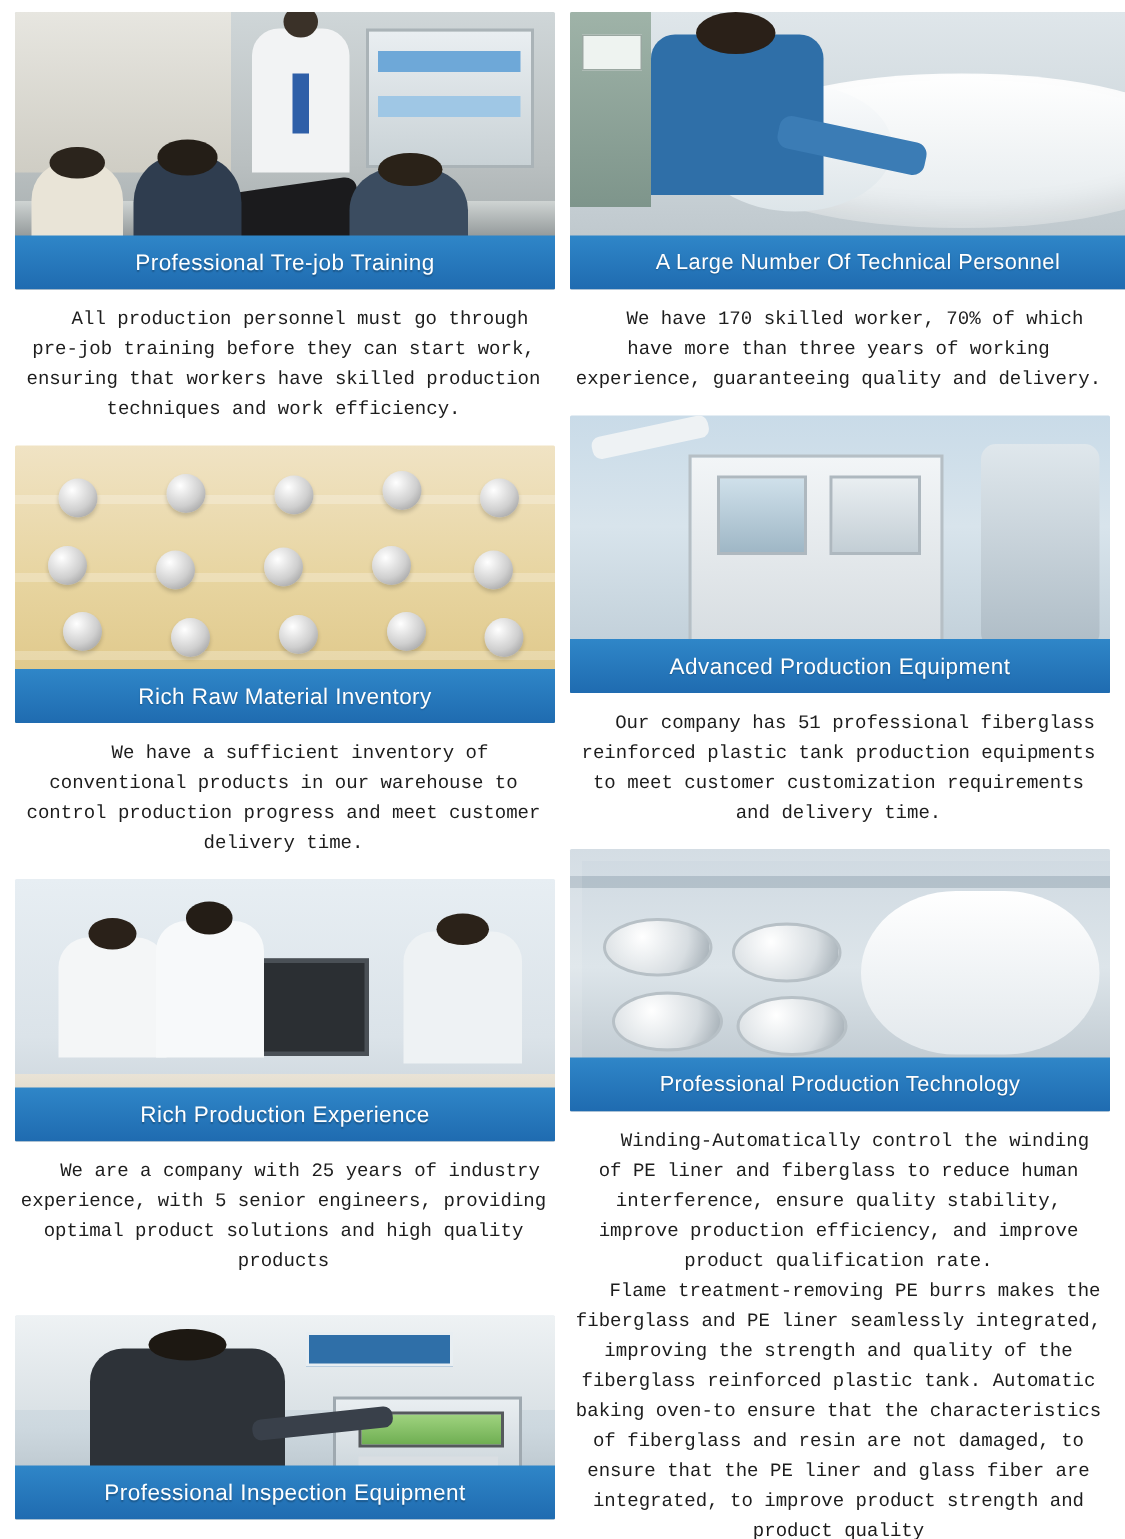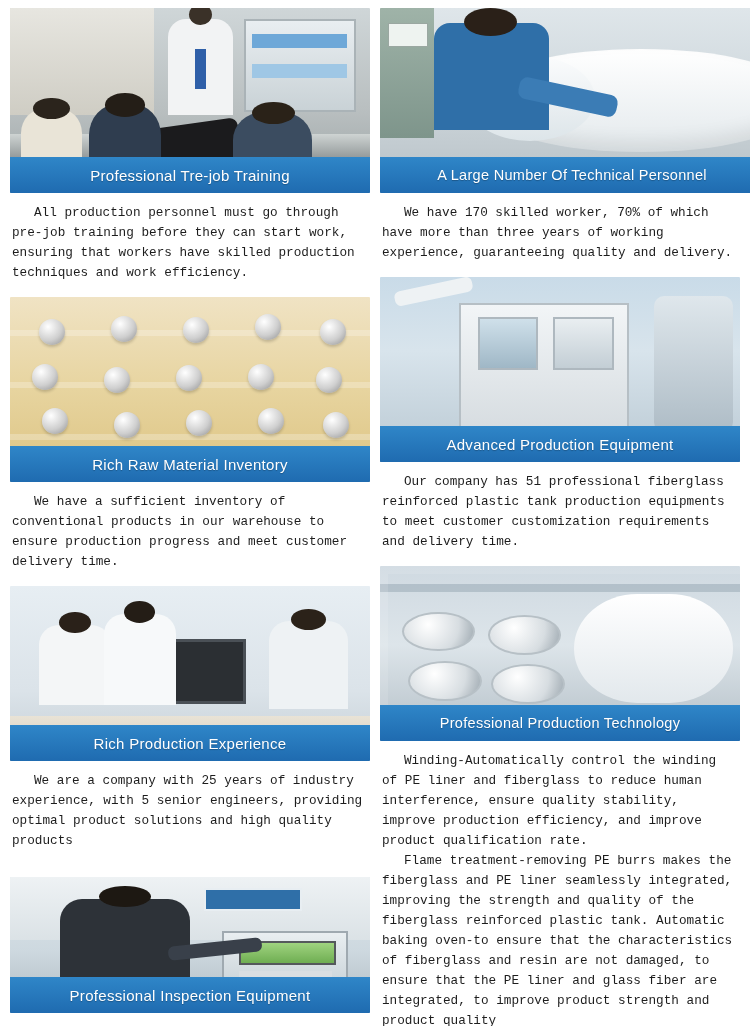--- a/index.html
+++ b/index.html
@@ -27,20 +27,21 @@
     align-items: flex-start;
   }
   .col {
     width: 360px;
     display: flex;
     flex-direction: column;
   }
   .card {
     width: 100%;
     margin-bottom: 2px;
+    text-align: center;
   }
   .photo {
     position: relative;
     width: 100%;
     overflow: hidden;
     border-radius: 1px;
   }
   .photo-inner {
     position: absolute;
     inset: 0;
@@ -187,21 +188,21 @@
               <div class="d" style="left:9%;top:60%"></div>
                 <div class="d" style="left:29%;top:62%"></div>
               <div class="d" style="left:49%;top:61%"></div>
                 <div class="d" style="left:69%;top:60%"></div>
               <div class="d" style="left:87%;top:62%"></div>
             </div>
           </div>
           <div class="caption">Rich Raw Material Inventory</div>
         </div>
         <div class="body-text">
-          <p>We have a sufficient inventory of conventional products in our warehouse to ensure production progress and meet customer delivery time.</p>
+          <p>We have a sufficient inventory of conventional products in our warehouse to control production progress and meet customer delivery time.</p>
         </div>
       </div>
 
       <div class="card">
         <div class="photo ph5" style="height:175px">
           <div class="photo-inner">
             <div class="deskk"></div>
               <div class="mon"></div>
             <div class="c1"></div>
               <div class="c2"></div>

